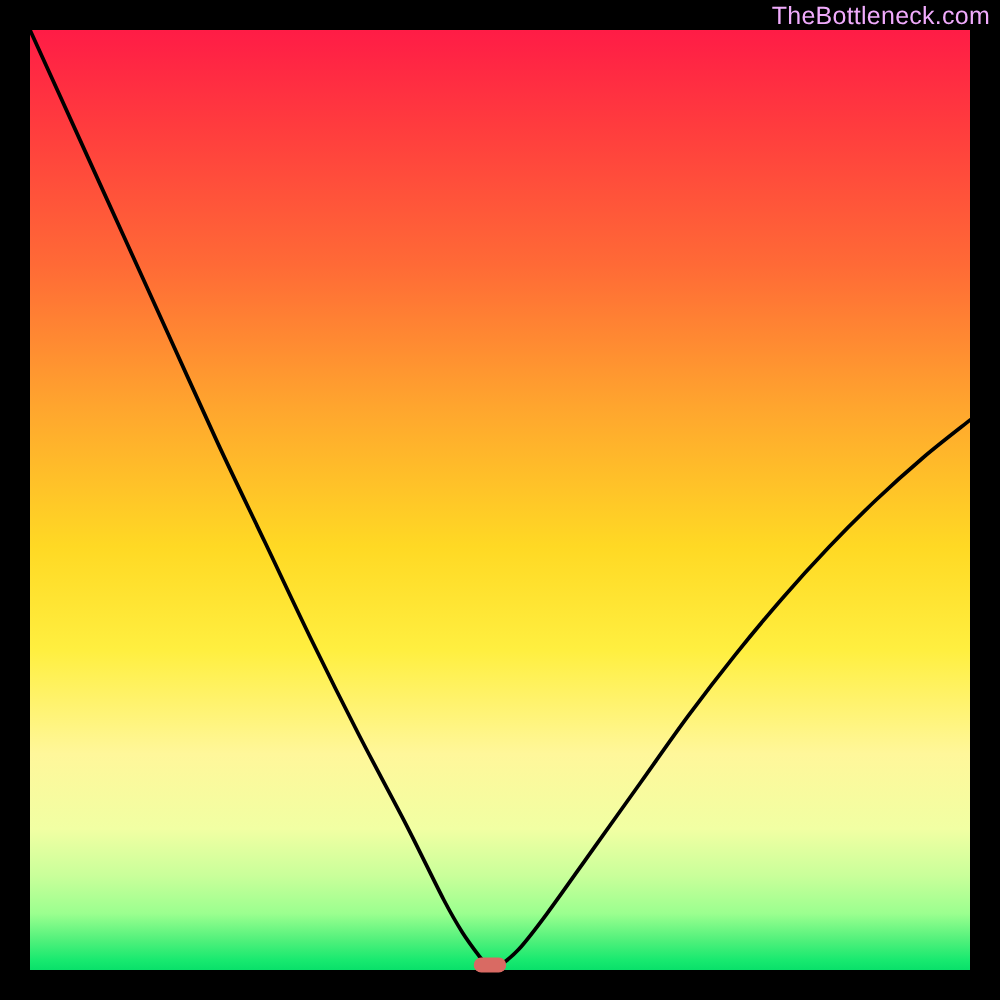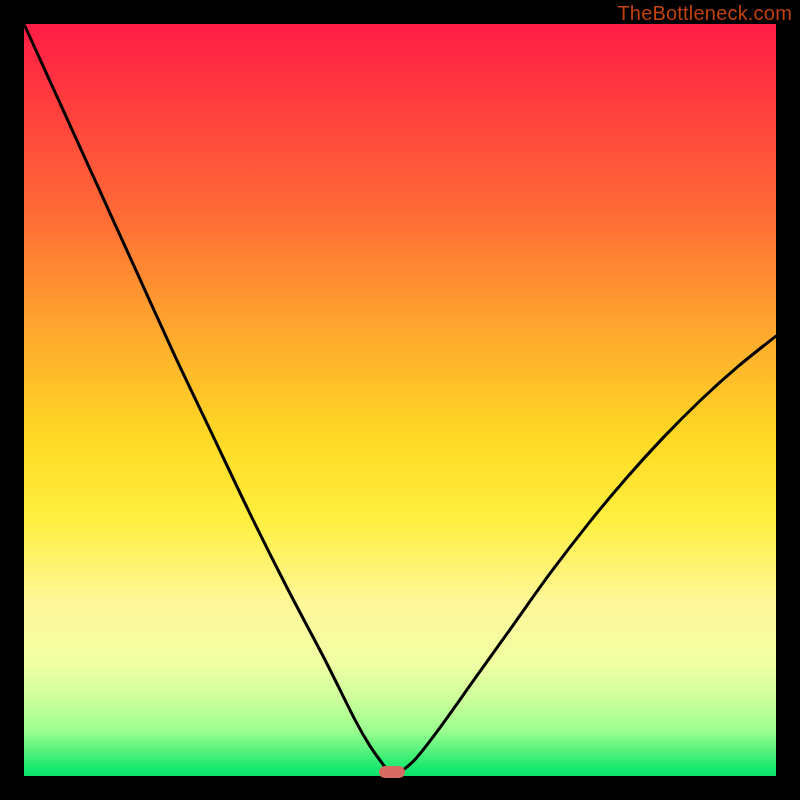--- a/index.html
+++ b/index.html
@@ -39,21 +39,21 @@
       #9bff8f 94%,
       #4cf07a 97%,
       #17e96f 99%,
       #09e06a 100%
     );
   }
   .watermark {
     position: absolute;
     top: 2px;
     right: 8px;
-    color: #c2410c;
+    color: #f0abfc;
     font-size: 20px;
     letter-spacing: 0.2px;
     user-select: none;
   }
   svg.curve {
     position: absolute;
     left: 0;
     top: 0;
     width: 752px;
     height: 752px;

